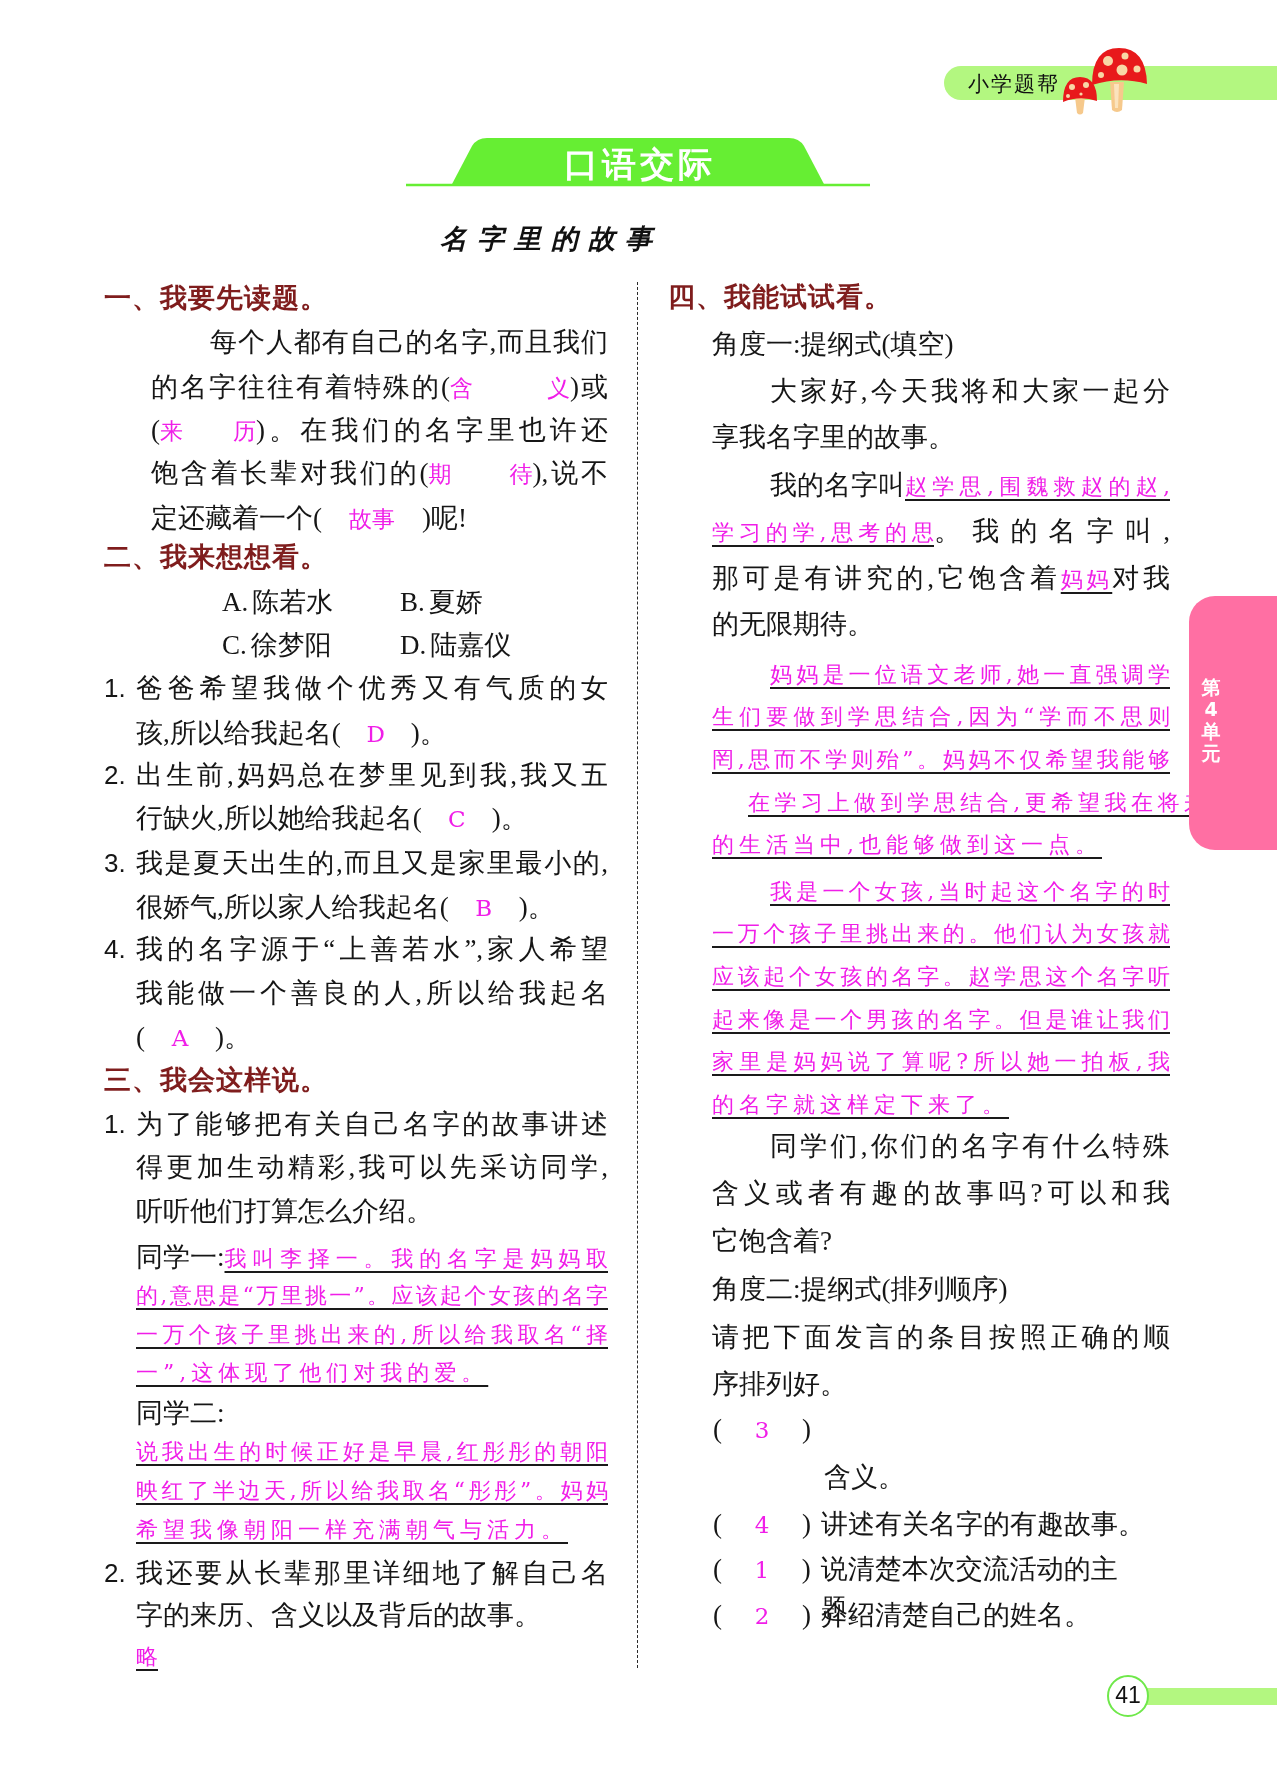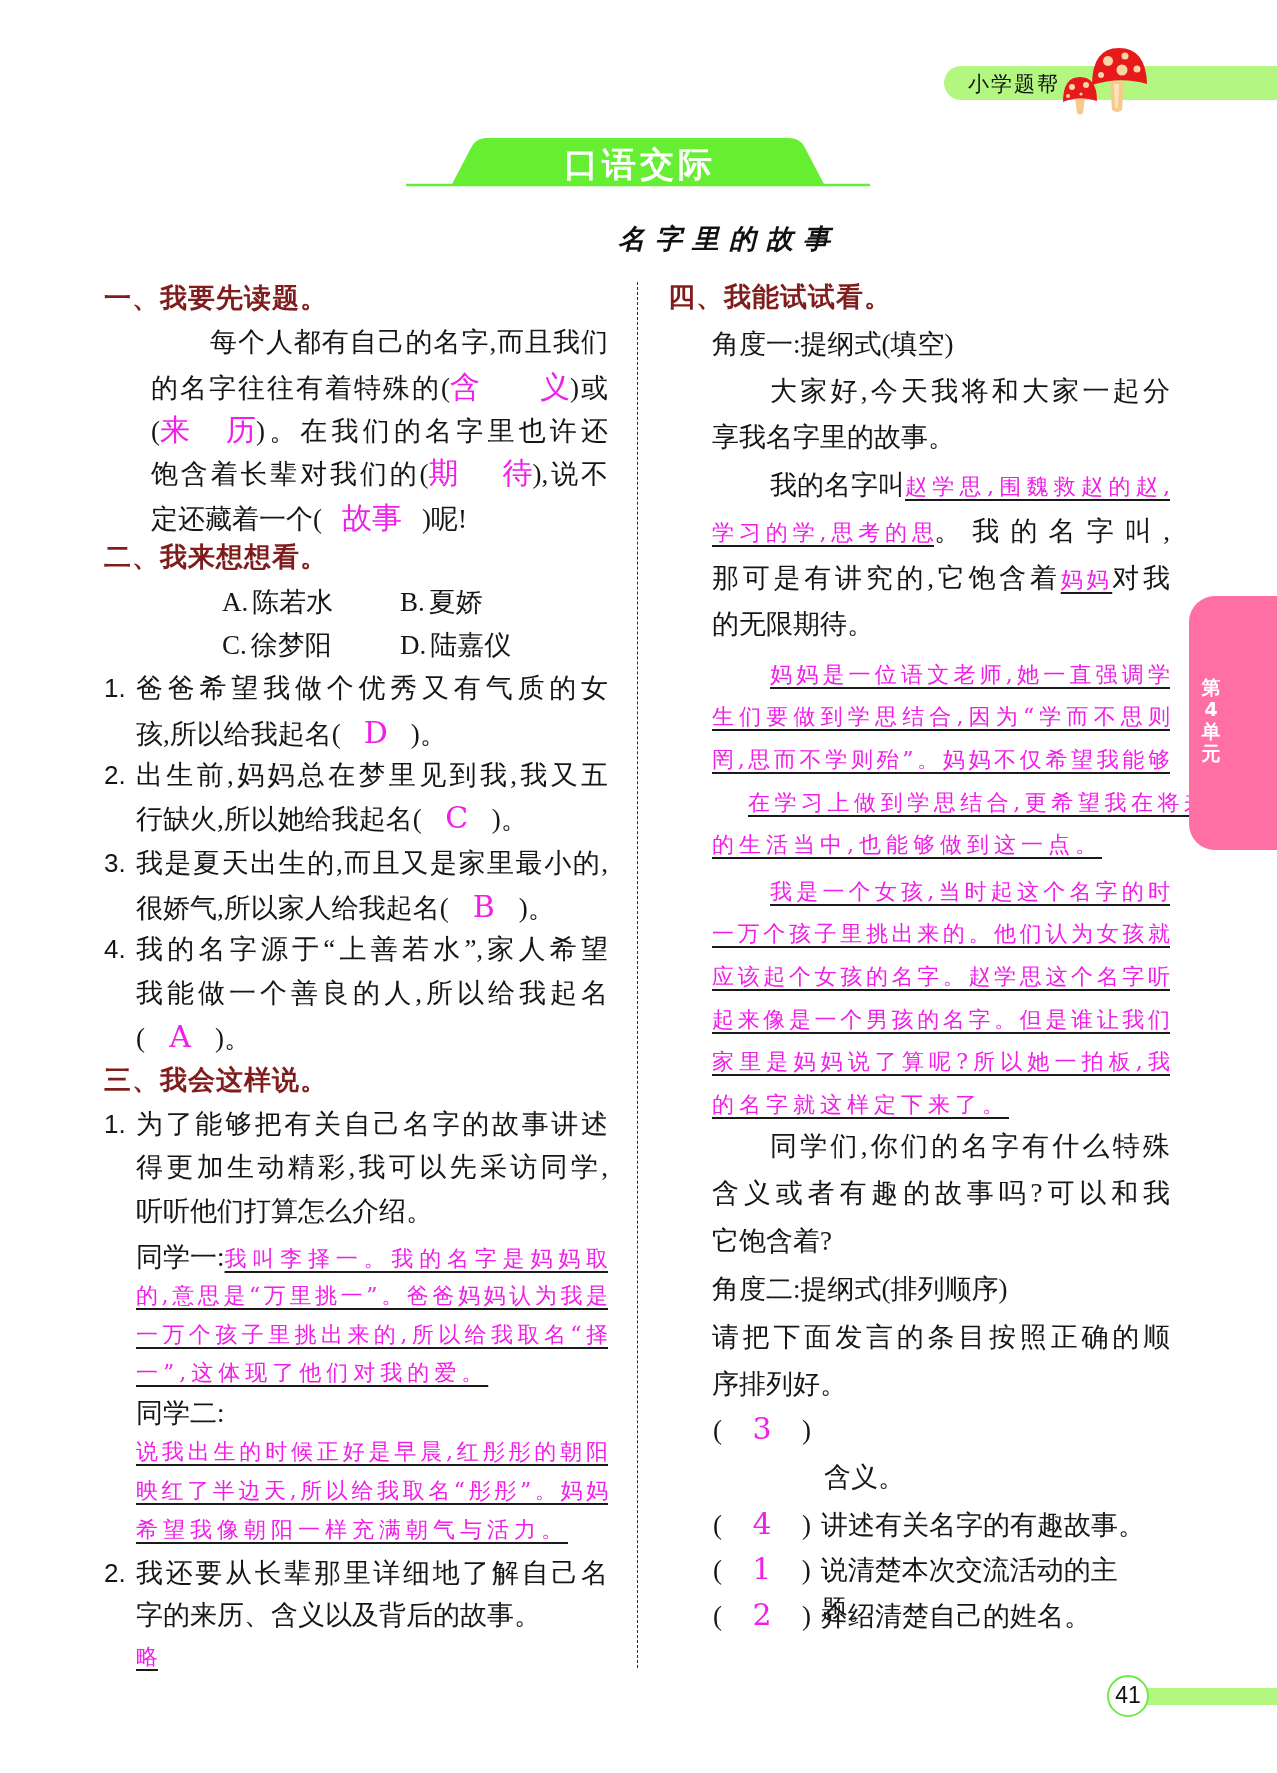--- a/index.html
+++ b/index.html
@@ -4,33 +4,33 @@
 <style>
 *{box-sizing:border-box;margin:0;padding:0}
 html,body{width:1277px;height:1773px;background:#ffffff;overflow:hidden}
 body{position:relative;font-family:"Liberation Serif","DejaVu Serif",serif;color:#161616}
 .ln{position:absolute;height:40px;line-height:40px;font-size:27px;white-space:nowrap}
 .j{white-space:normal;text-align:justify;text-align-last:justify}
 .h{font-family:"Liberation Sans","DejaVu Sans",sans-serif;font-weight:bold;color:#7f1d1d;font-size:27px;letter-spacing:1px}
 .num{font-family:"Liberation Sans","DejaVu Sans",sans-serif;font-size:26px}
 .ans{color:#f01ee8;font-size:22px;font-family:"DejaVu Serif","Liberation Serif",serif}
 .ul{text-decoration-line:underline;text-decoration-color:#1a1a1a;text-decoration-thickness:1.5px;text-underline-offset:5px}
-.blank{display:inline-block;text-align:center;color:#f01ee8;font-size:30px;font-family:"DejaVu Serif","Liberation Serif",serif}
+.blank{display:inline-block;text-align:center;color:#f01ee8;font-size:23px;font-family:"DejaVu Serif","Liberation Serif",serif}
 .row{display:flex;align-items:baseline}
 .row > *{white-space:normal}
 .fill{flex:1;text-align:justify;text-align-last:justify}
 .opt-key{font-family:"Liberation Serif","DejaVu Serif",serif;margin-right:4px}
 
 .brand-bar{position:absolute;left:944px;top:66px;width:333px;height:34px;background:#b3f780;border-radius:17px 0 0 17px}
 .brand-text{position:absolute;left:968px;top:70px;height:28px;line-height:28px;font-size:21px;letter-spacing:2px;font-family:Liberation Sans, sans-serif;color:#111}
 .mushrooms{position:absolute;left:1058px;top:42px;width:95px;height:75px}
 
 .banner{position:absolute;left:400px;top:128px;width:480px;height:64px}
 .banner-title{position:absolute;left:440px;top:142px;width:400px;height:44px;line-height:44px;text-align:center;color:#ffffff;font-size:34px;font-weight:bold;letter-spacing:4px;font-family:"DejaVu Sans","Liberation Sans",sans-serif}
-.subtitle{position:absolute;left:440px;top:220px;width:400px;height:38px;line-height:38px;text-align:right;font-size:27px;font-weight:bold;font-style:italic;letter-spacing:10px;font-family:"DejaVu Serif","Liberation Serif",serif;color:#111}
+.subtitle{position:absolute;left:440px;top:220px;width:400px;height:38px;line-height:38px;text-align:left;font-size:27px;font-weight:bold;font-style:italic;letter-spacing:10px;font-family:"DejaVu Serif","Liberation Serif",serif;color:#111}
 
 .divider{position:absolute;left:637px;top:282px;height:1386px;width:0;border-left:1.6px dashed #2a2a2a}
 
 .side-tab{position:absolute;left:1189px;top:596px;width:88px;height:254px;background:#ff6fa3;border-radius:26px 0 0 26px}
 .side-tab-text{position:absolute;left:1196px;top:676px;width:30px;display:flex;flex-direction:column;align-items:center}
 .side-tab-text span{display:block;height:22px;line-height:22px;font-size:19px;font-weight:bold;color:#ffffff;font-family:"DejaVu Sans","Liberation Sans",sans-serif}
 
 .page-bar{position:absolute;left:1146px;top:1688px;width:131px;height:17px;background:#b3f780}
 .page-circle{position:absolute;left:1107px;top:1675px;width:42px;height:42px;border:2.5px solid #6fe84a;border-radius:50%;background:#ffffff;text-align:center;line-height:37px;font-size:23px;font-family:"Liberation Sans","DejaVu Sans",sans-serif;color:#111}
 </style>
@@ -107,21 +107,21 @@
 <div class="ln h" style="top:1060px;left:104px">三、我会这样说。</div>
 <div class="ln num" style="top:1104px;left:104px">1.</div>
 <div class="ln j" style="top:1104px;left:136px;width:472px">为了能够把有关自己名字的故事讲述</div>
 <div class="ln j" style="top:1147px;left:136px;width:472px">得更加生动精彩,我可以先采访同学,</div>
 <div class="ln" style="top:1191px;left:136px">听听他们打算怎么介绍。</div>
 
 <div class="ln row" style="top:1237px;left:136px;width:472px">
   <span>同学一:</span>
   <span class="ans ul fill">我叫李择一。我的名字是妈妈取</span>
 </div>
-<div class="ln ans ul j" style="top:1276px;left:136px;width:472px">的,意思是“万里挑一”。爸爸妈妈认为我是</div>
+<div class="ln ans ul j" style="top:1276px;left:136px;width:472px">的,意思是“万里挑一”。应该起个女孩的名字</div>
 <div class="ln ans ul j" style="top:1315px;left:136px;width:472px">一万个孩子里挑出来的,所以给我取名“择</div>
 <div class="ln ans ul" style="top:1353px;left:136px;letter-spacing:5px">一”,这体现了他们对我的爱。</div>
 
 <div class="ln row" style="top:1393px;left:136px;width:472px">
   <span>同学二:</span>
 </div>
 <div class="ln ans ul j" style="top:1432px;left:136px;width:472px">说我出生的时候正好是早晨,红彤彤的朝阳</div>
 <div class="ln ans ul j" style="top:1471px;left:136px;width:472px">映红了半边天,所以给我取名“彤彤”。妈妈</div>
 <div class="ln ans ul" style="top:1510px;left:136px;letter-spacing:5px">希望我像朝阳一样充满朝气与活力。</div>
 

